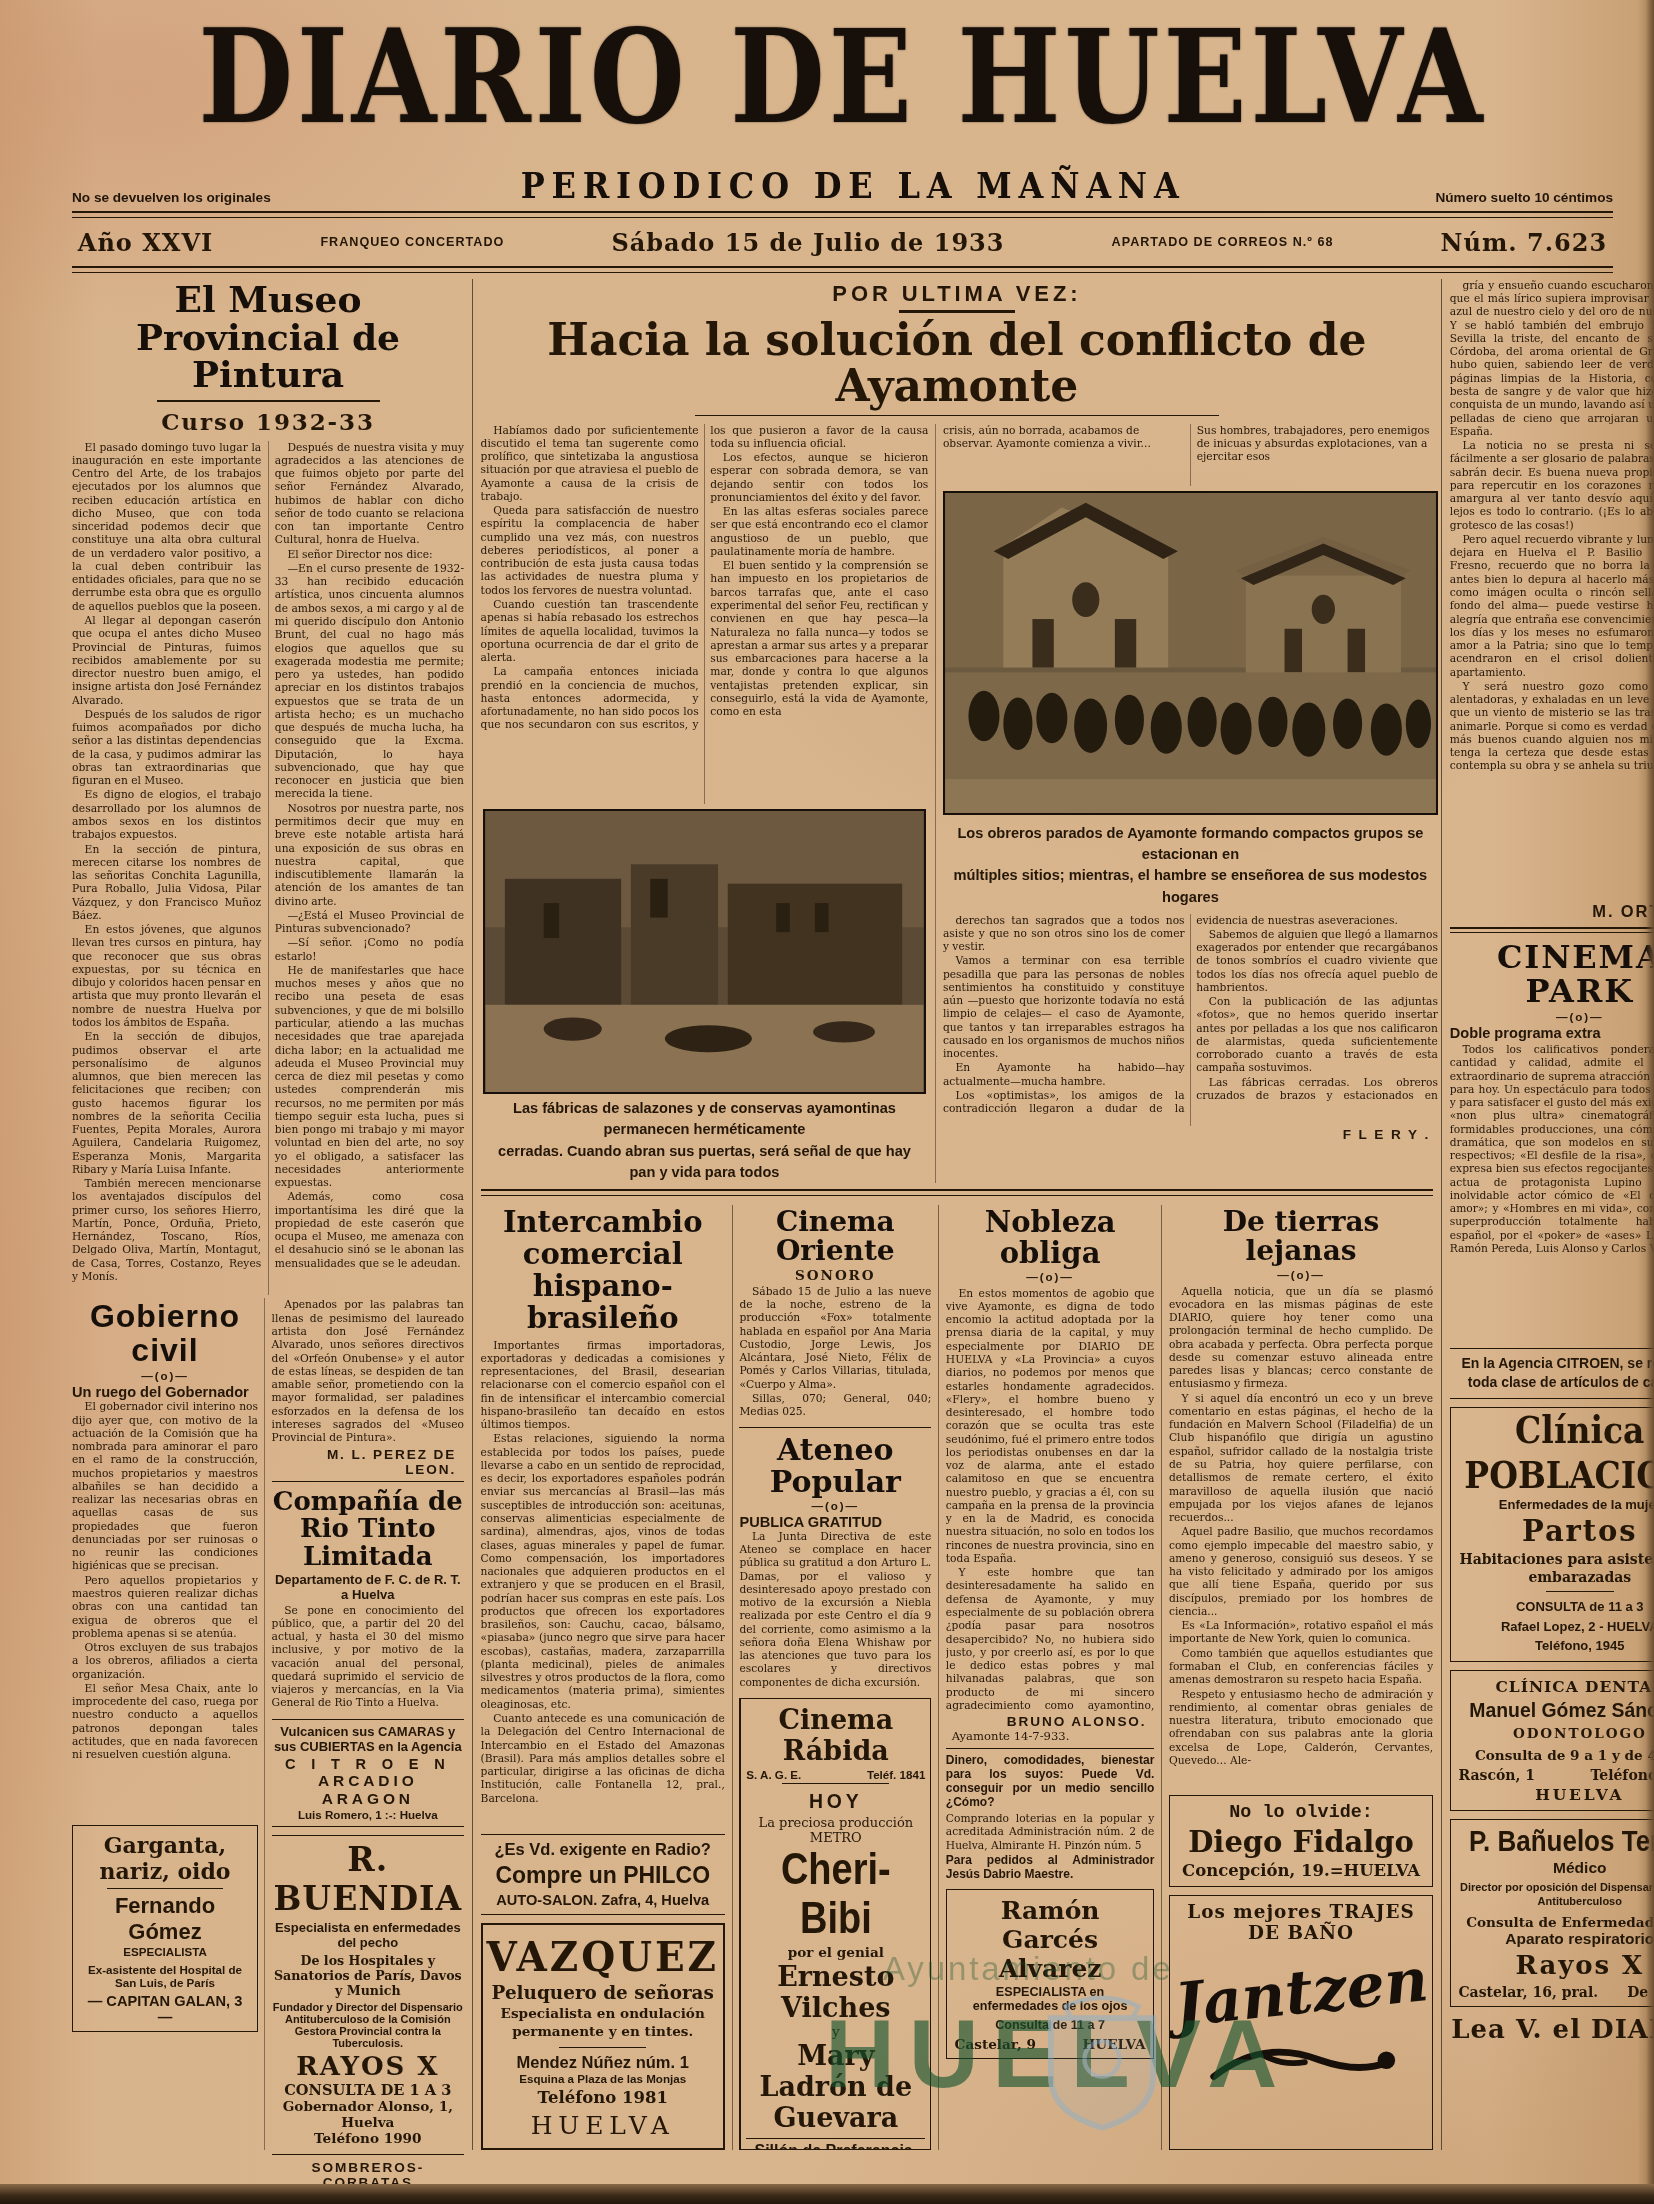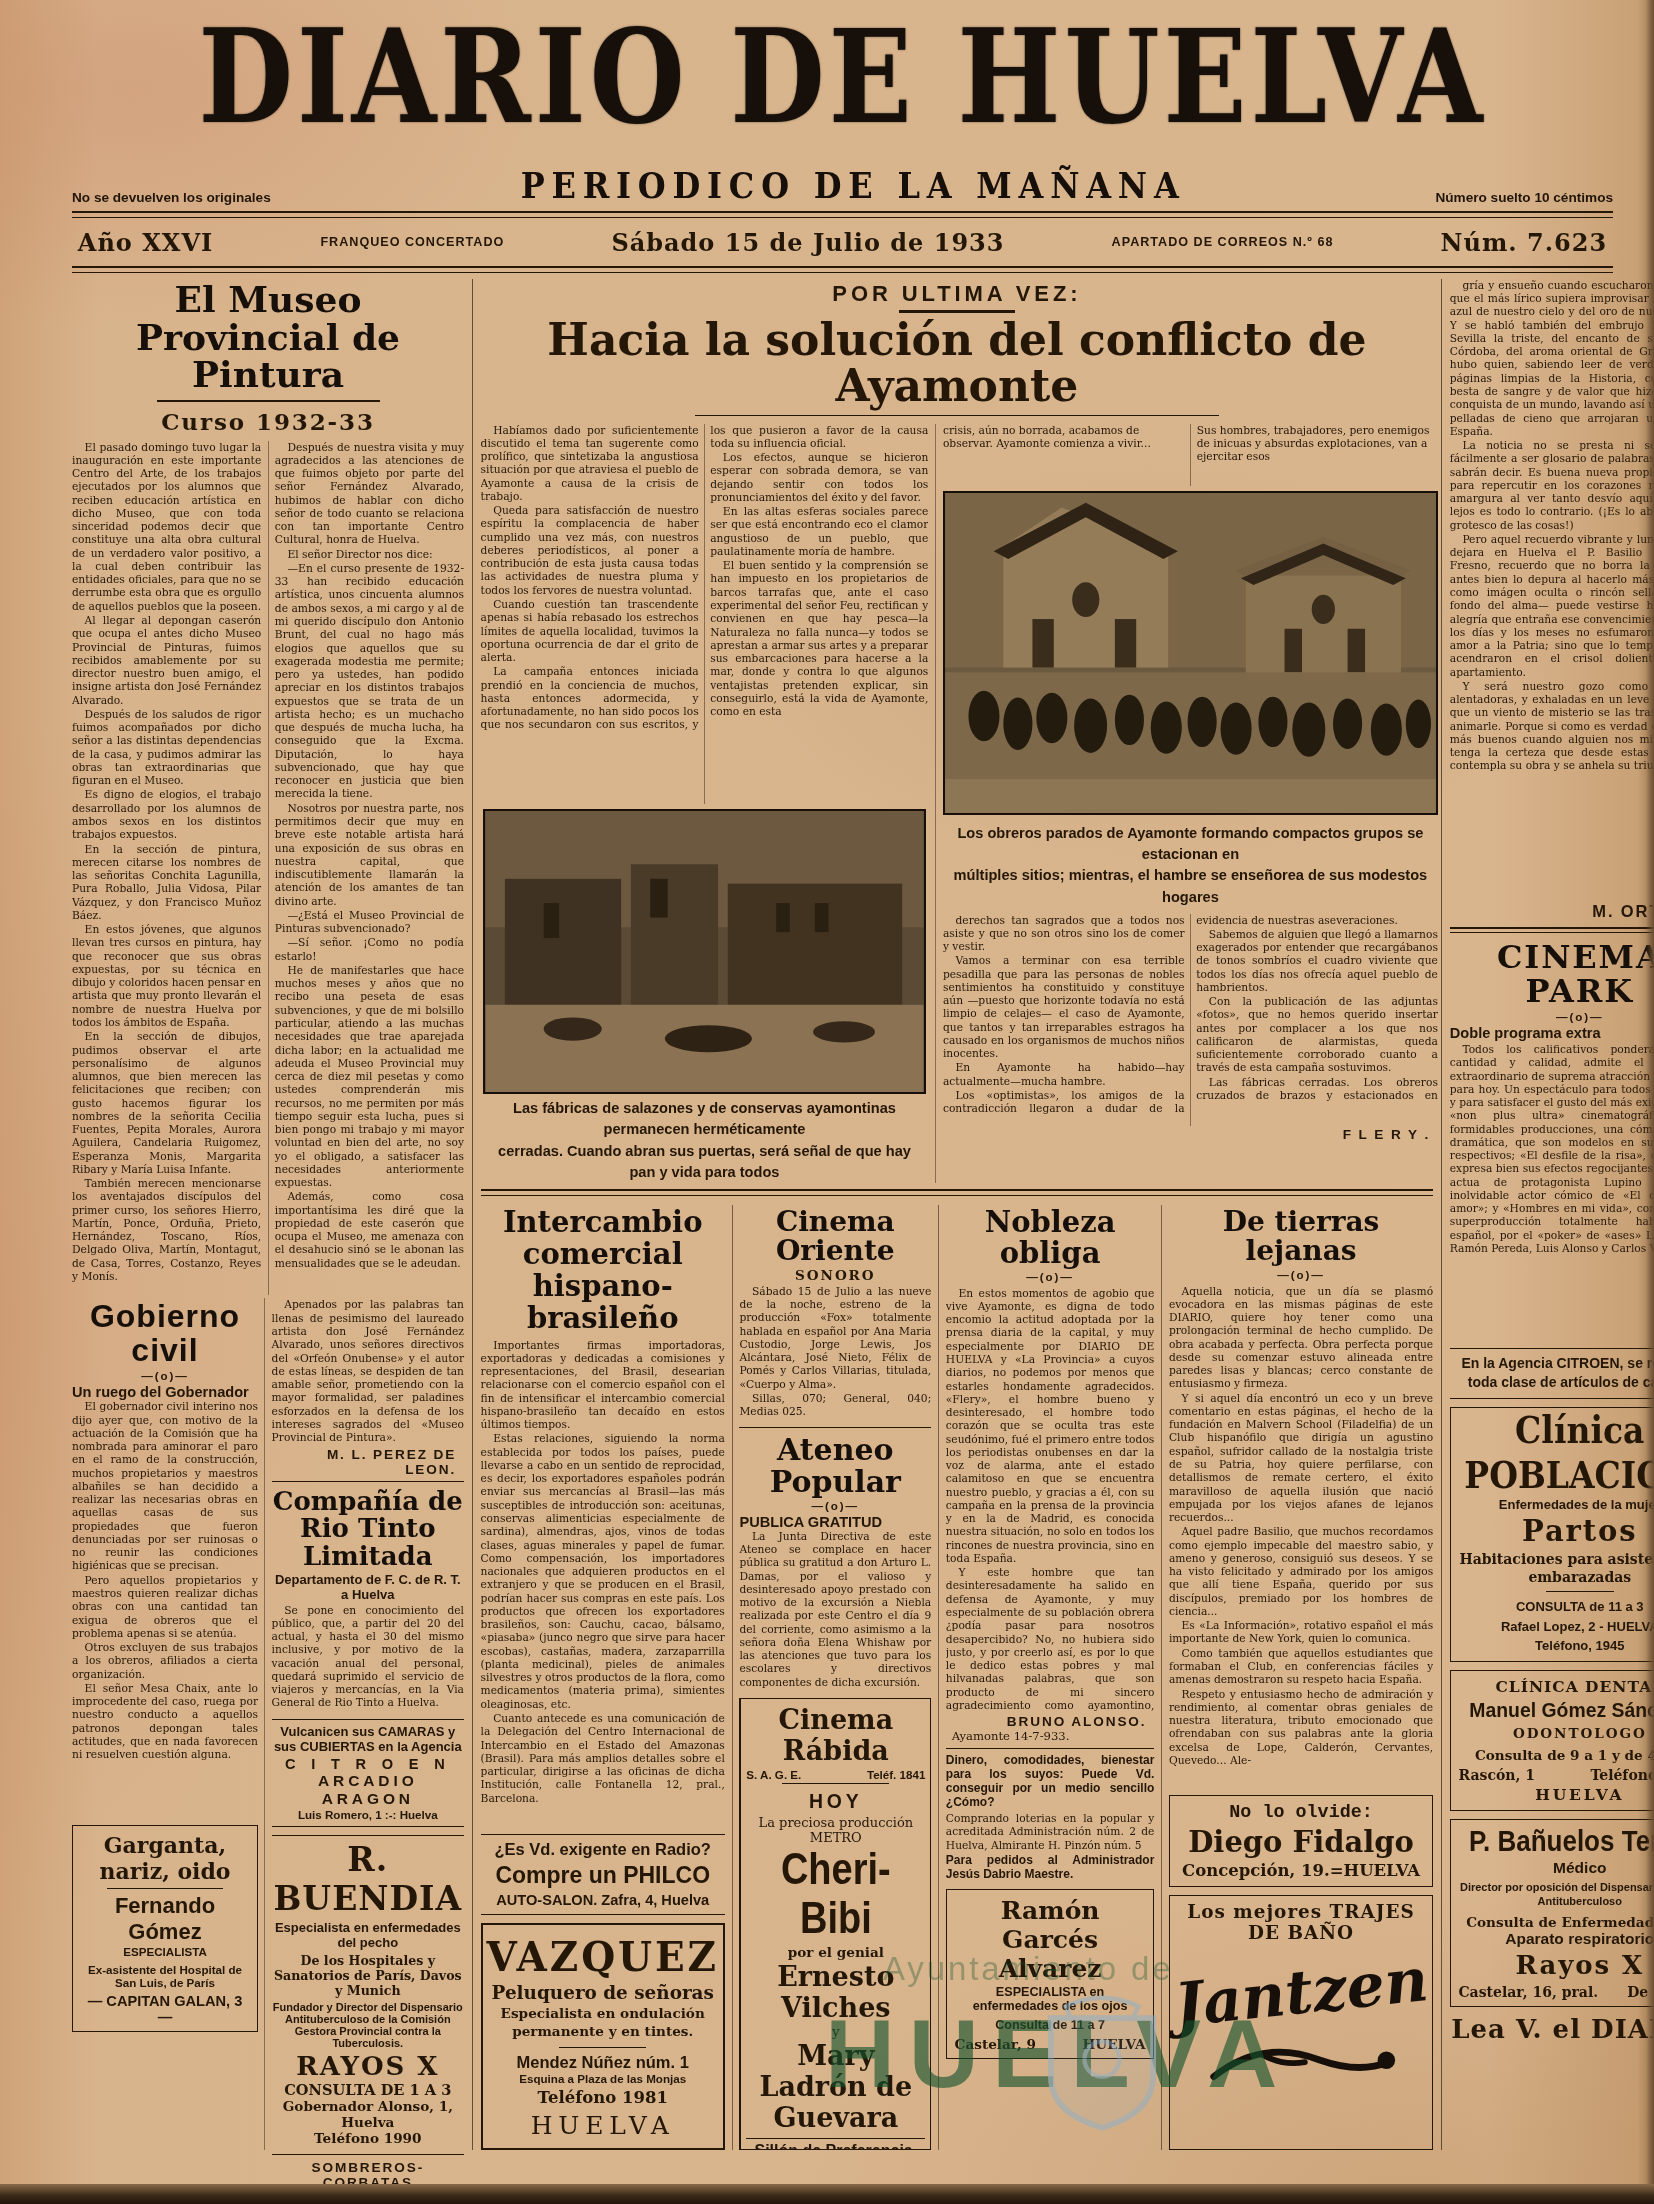--- a/index.html
+++ b/index.html
@@ -378,21 +378,21 @@
             <div class="caption">
               <div>Los obreros parados de Ayamonte formando compactos grupos se estacionan en</div>
               <div>múltiples sitios; mientras, el hambre se enseñorea de sus modestos hogares</div>
             </div>
             <div class="feat-bcols bodytext">
                   <p class="para">derechos tan sagrados que a todos nos asiste y que no son otros sino los de comer y vestir.</p>
                   <p class="para">Vamos a terminar con esa terrible pesadilla que para las personas de nobles sentimientos ha constituido y constituye aún —puesto que horizonte todavía no está limpio de celajes— el caso de Ayamonte, que tantos y tan irreparables estragos ha causado en los organismos de muchos niños inocentes.</p>
                   <p class="para">En Ayamonte ha habido—hay actualmente—mucha hambre.</p>
                   <p class="para">Los «optimistas», los amigos de la contradicción llegaron a dudar de la evidencia de nuestras aseveraciones.</p>
                   <p class="para">Sabemos de alguien que llegó a llamarnos exagerados por entender que recargábanos de tonos sombríos el cuadro viviente que todos los días nos ofrecía aquel pueblo de hambrientos.</p>
-                  <p class="para">Con la publicación de las adjuntas «fotos», que no hemos querido insertar antes por complacer a los que nos calificaron de alarmistas, queda suficientemente corroborado cuanto a través de esta campaña sostuvimos.</p>
+                  <p class="para">Con la publicación de las adjuntas «fotos», que no hemos querido insertar antes por pelladas a los que nos calificaron de alarmistas, queda suficientemente corroborado cuanto a través de esta campaña sostuvimos.</p>
                   <p class="para">Las fábricas cerradas. Los obreros cruzados de brazos y estacionados en diversos lugares de la población, ¿no nos dan la razón de todo lo que dijimos...?</p>
                 </div>
             <div class="sig">F L E R Y .</div>
           </div>
         </div>
       </article>
       <div class="rule-double"></div>
 
       <div class="sections">
 

